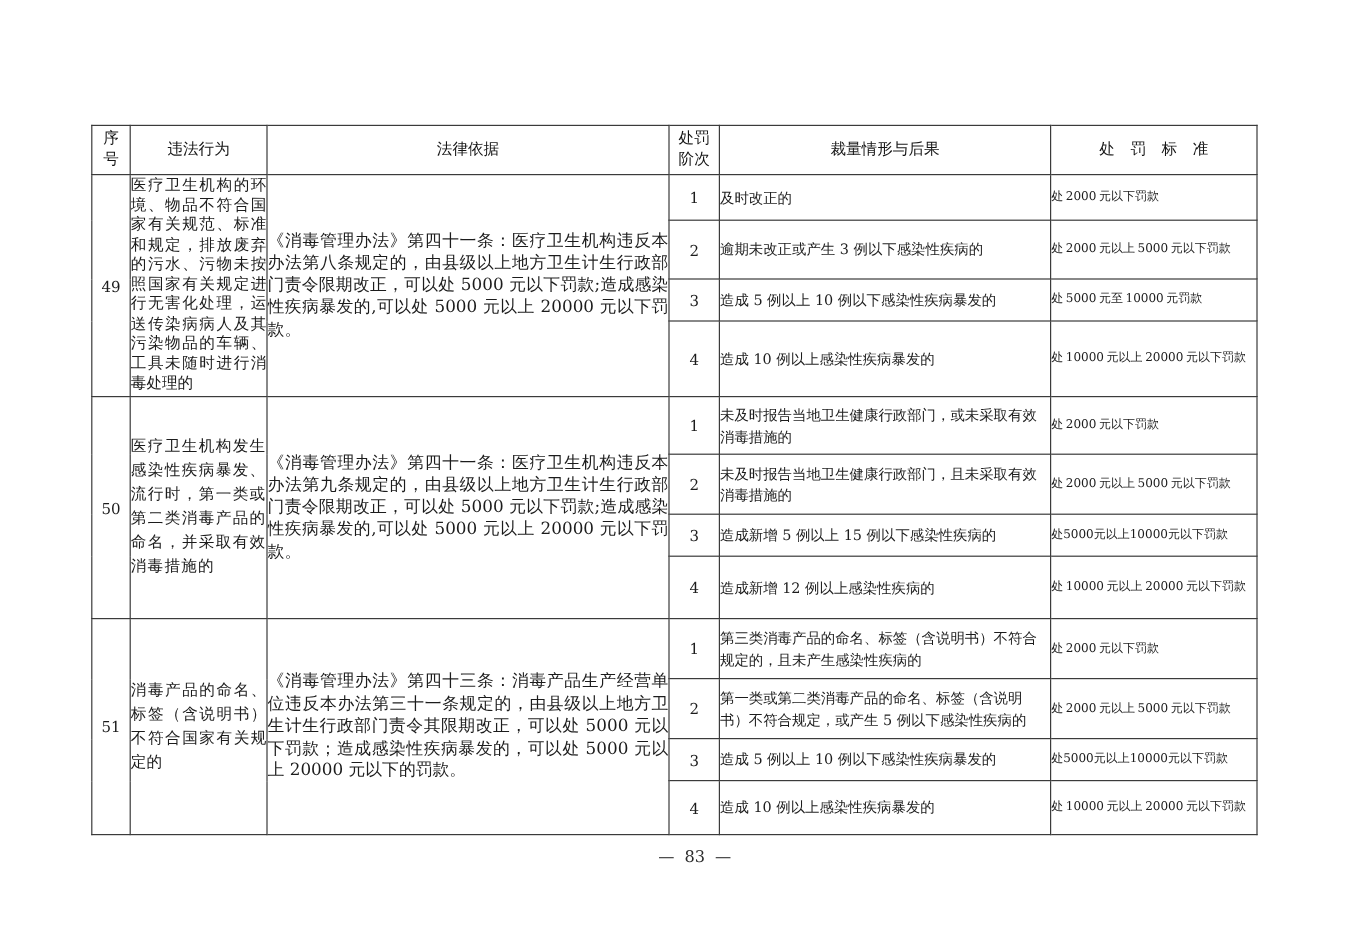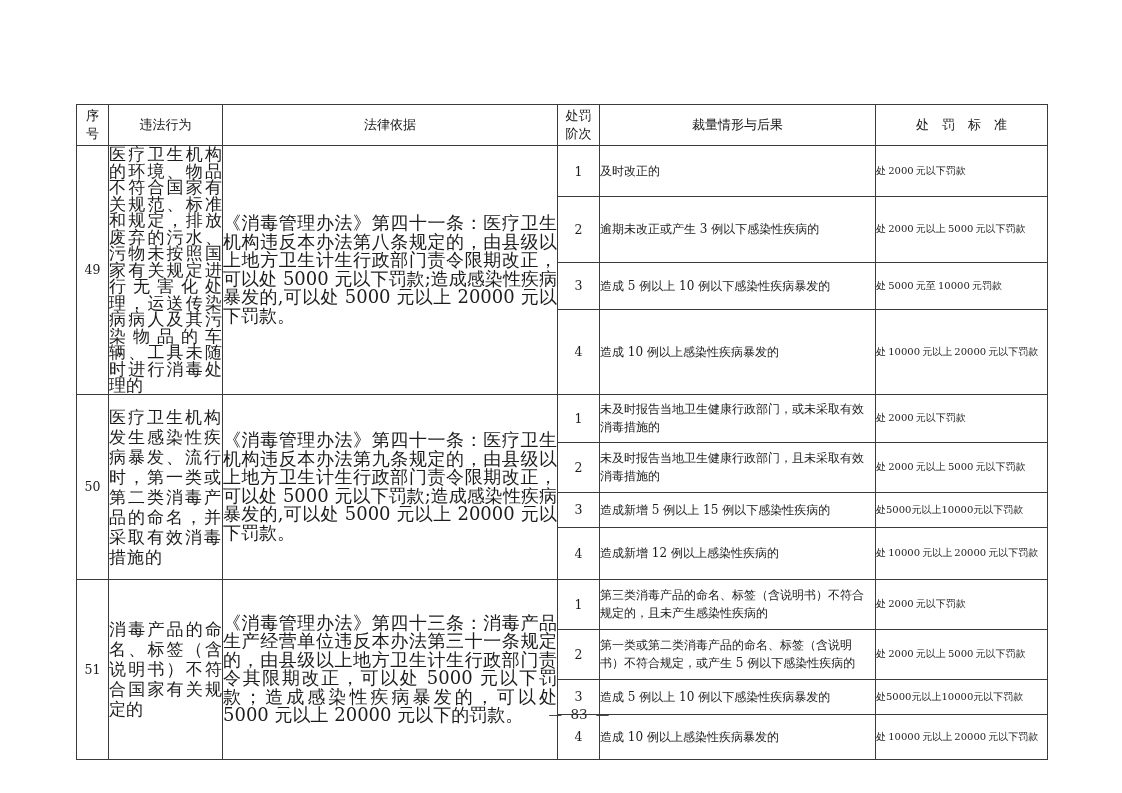--- a/index.html
+++ b/index.html
@@ -32,32 +32,32 @@
     color:#151515;
   }
   .header-row{height:41px;}
 
   .cell-no,.cell-level{
     text-align:center;vertical-align:middle;
     font-size:12.5px;
   }
   .cell-violation{
     vertical-align:middle;
-    font-size:17px;
+    font-size:13px;
     padding:2px 6px;
     text-align:justify;
     text-justify:inter-character;
   }
   .v49{line-height:16.5px;}
   .v50{line-height:20px;letter-spacing:1px;}
   .v51{line-height:20px;}
 
   .cell-legal{
     vertical-align:middle;
-    font-size:18px;
+    font-size:14px;
     padding:2px 10px;
     line-height:18.5px;
     text-align:justify;
     text-justify:inter-character;
   }
   .cell-circ{
     vertical-align:middle;
     font-size:12px;
     padding:4px 8px;
     line-height:18px;

